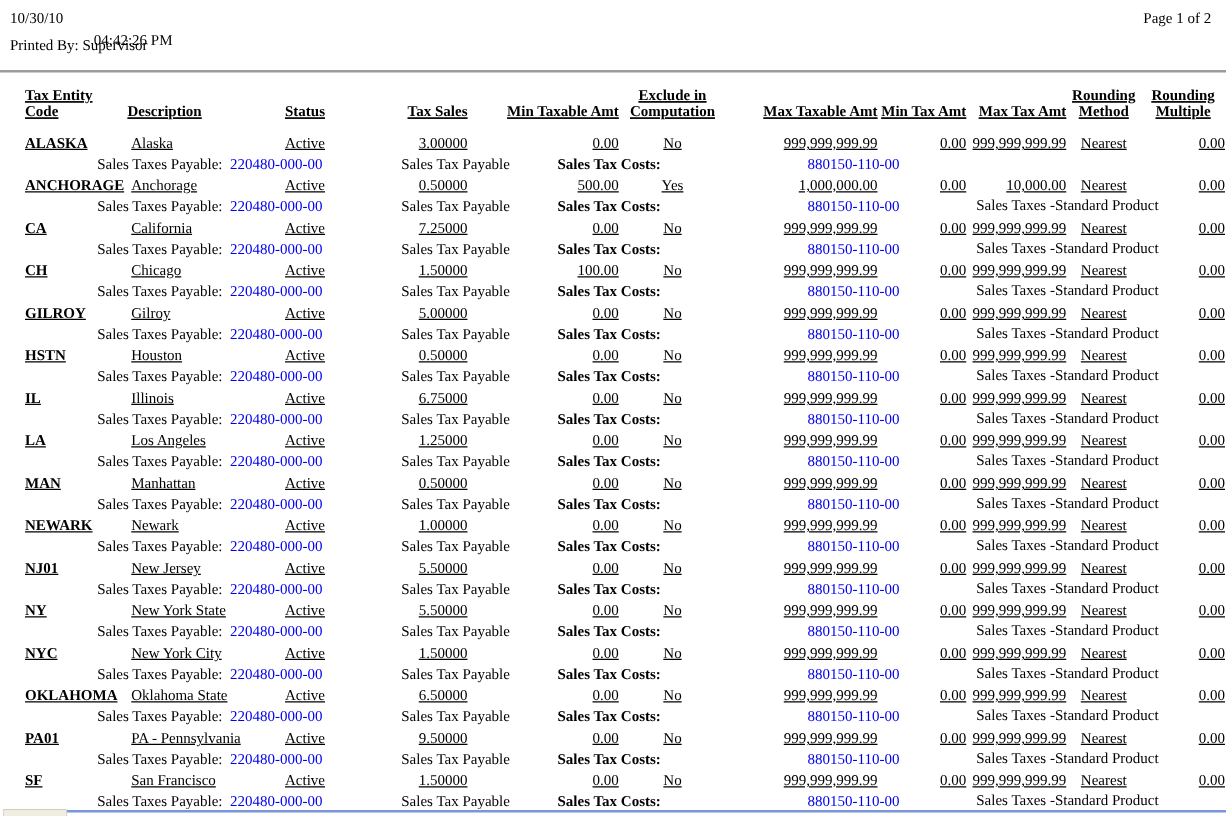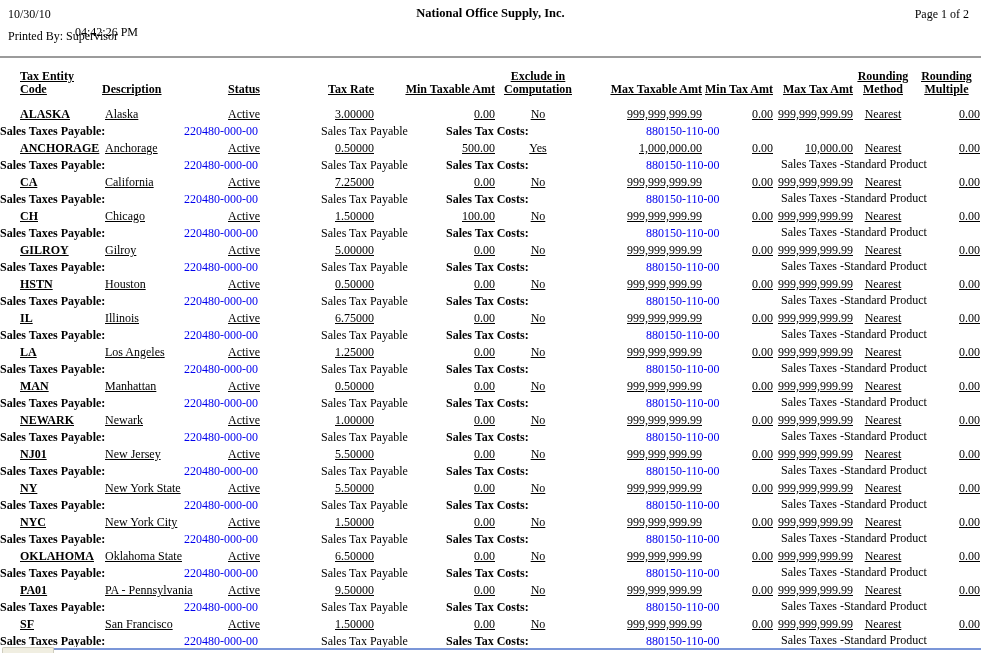--- a/index.html
+++ b/index.html
@@ -45,21 +45,21 @@
 
   .table-body { position: absolute; left: 0; top: 105px; width: 878px; }
 
   .entity-block { height: 34px; }
   .entity-line { height: 18px; line-height: 18px; width: 977px; }
   .cell-code { font-weight: bold; }
   .cell-desc { padding-left: 3px; }
 
   .accounts-line { position: relative; height: 16px; line-height: 16px; }
   .acc-abs { position: absolute; top: 0; white-space: nowrap; }
-  .acc-payable-label { left: 0; width: 178px; font-weight: bold; }
+  .acc-payable-label { left: 0; width: 178px; text-align: right; font-weight: normal; }
   .acc-payable-acct  { left: 184px; }
   .acc-payable-desc  { left: 321px; }
   .acc-costs-label   { left: 446px; width: 170px; text-align: left; font-weight: bold; }
   .acc-costs-acct    { left: 646px; }
   .acc-costs-desc    { left: 781px; margin-top: 33px; }
   .acct-link { color: #0000ee; }
 
   
   .bottom-edge { position: absolute; left: 0; top: 647px; width: 981px; height: 6px; background: #ffffff; }
   .bottom-line { position: absolute; left: 52px; top: 1px; width: 929px; height: 2px; background: #7b96d8; }
@@ -69,31 +69,30 @@
   }
 </style>
 </head>
 <body>
 
 <div class="page">
 
   <div class="report-header">
     <span class="hdr-abs hdr-date">10/30/10</span>
     <span class="hdr-abs hdr-time">04:42:26 PM</span>
-    <div class="hdr-abs hdr-company">National Office Supply, Inc.</div>
     <span class="hdr-abs hdr-page">Page 1 of 2</span>
     <span class="hdr-abs hdr-printedby">Printed By: Supervisor</span>
   </div>
   <div class="header-divider"></div>
 
   <div class="grid table-header">
     <div class="hcell col-l"><span>Tax Entity Code</span></div>
     <div class="hcell col-l"><span>Description</span></div>
     <div class="hcell col-c"><span>Status</span></div>
-    <div class="hcell col-r"><span>Tax Rate</span></div>
+    <div class="hcell col-r"><span>Tax Sales</span></div>
     <div class="hcell col-r"><span>Min Taxable Amt</span></div>
     <div class="hcell col-c two-line">
         <span>Exclude in</span>
         <span>Computation</span>
       </div>
     <div class="hcell col-r"><span>Max Taxable Amt</span></div>
     <div class="hcell col-r"><span>Min Tax Amt</span></div>
     <div class="hcell col-r"><span>Max Tax Amt</span></div>
     <div class="hcell col-c two-line">
         <span>Rounding</span>

